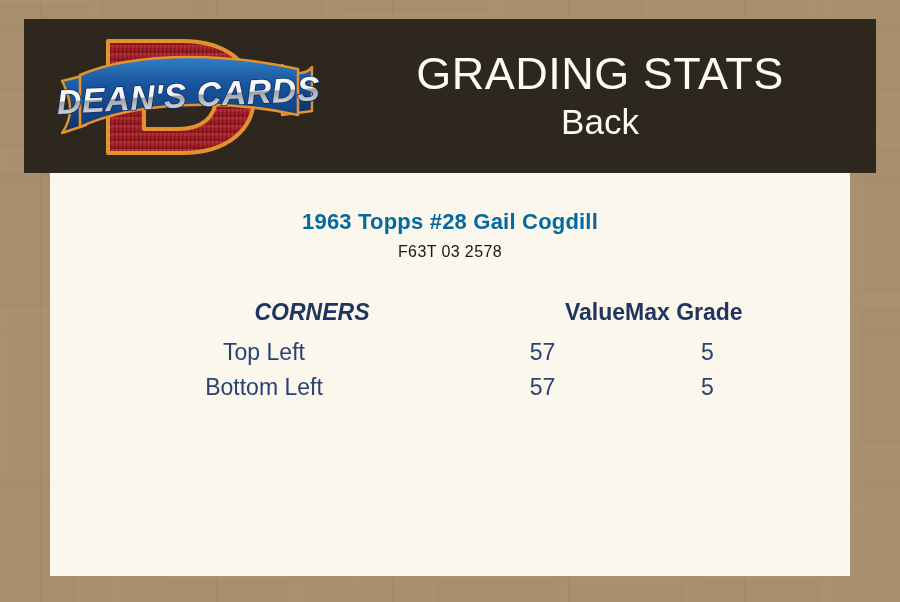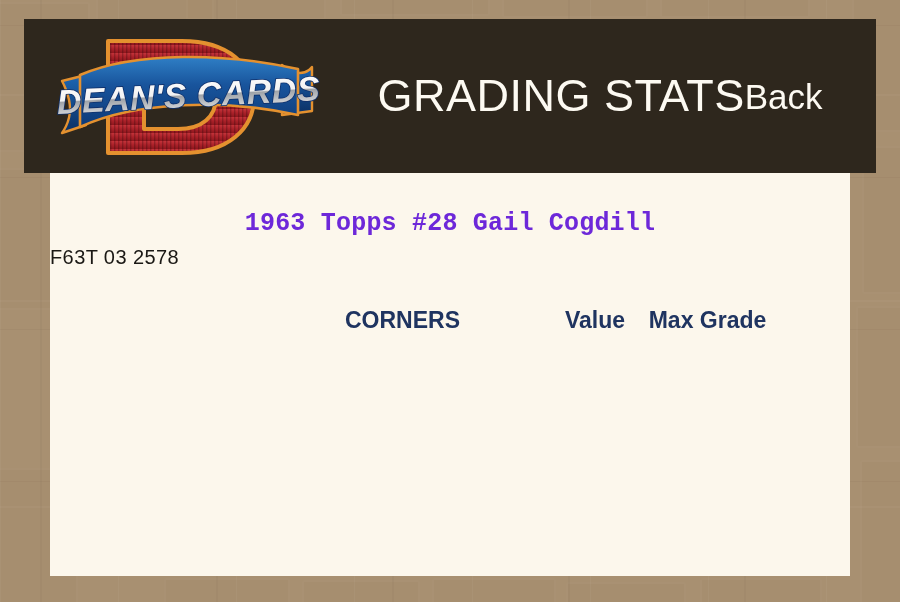--- a/index.html
+++ b/index.html
@@ -70,21 +70,21 @@
   .logo svg { display: block; width: 100%; height: 100%; }
 
   
   .header-titles {
     position: absolute;
     left: 300px;
     top: 0;
     width: 552px;
     height: 154px;
     display: flex;
-    flex-direction: row;
+    flex-direction: column;
     align-items: center;
     justify-content: center;
   }
   .title-main {
     color: #fdfaf2;
     font-size: 45px;
     font-weight: 400;
     letter-spacing: 0.5px;
     line-height: 1.08;
     white-space: nowrap;
@@ -104,50 +104,50 @@
     left: 50px;
     top: 173px;
     width: 800px;
     height: 403px;
     background: #fcf7ec;
   }
 
   .card-title {
     margin-top: 36px;
     text-align: center;
-    color: #6d28d9;
-    font-size: 25px;
+    color: #0369a1;
+    font-size: 22px;
     font-weight: bold;
     letter-spacing: 0.2px;
-    font-family: Liberation Mono, monospace;
   }
   .card-serial {
     margin-top: 8px;
+    text-align: center;
     color: #1a1814;
-    font-size: 20px;
+    font-size: 16px;
     font-weight: 400;
     letter-spacing: 0.4px;
   }
 
   
   .stats {
     margin: 38px auto 0 auto;
     width: 680px;
     border-collapse: collapse;
     color: #22376a;
   }
   .stats th {
     font-size: 23px;
     font-weight: bold;
     padding: 0 0 9px 0;
     color: #1f3460;
   }
-  .stats th.col-section { text-align: right;   padding-left: 54px; width: 350px; }
+  .stats th.col-section { text-align: center;   padding-left: 54px; width: 350px; font-style: italic; }
   .stats th.col-value   { text-align: right; width: 165px; }
-  .stats th.col-max     { text-align: center; width: 165px; }
+  .stats th.col-max     { text-align: left; width: 165px; }
 
   .stats td {
     font-size: 23px;
     font-weight: 400;
     padding: 4px 0;
     color: #2a4270;
   }
   .stats td.cell-label { text-align: center; padding-right: 42px; }
   .stats td.cell-value { text-align: center; }
   .stats td.cell-max   { text-align: center; }
@@ -236,15 +236,25 @@
 
   <table class="stats">
     <thead>
       <tr>
         <th class="col-section">CORNERS</th>
         <th class="col-value">Value</th>
         <th class="col-max">Max Grade</th>
       </tr>
     </thead>
     <tbody>
+      <tr>
+        <td class="cell-label">Top Left</td>
+        <td class="cell-value">57</td>
+        <td class="cell-max">5</td>
+      </tr>
+      <tr>
+        <td class="cell-label">Bottom Left</td>
+        <td class="cell-value">57</td>
+        <td class="cell-max">5</td>
+      </tr>
     </tbody>
   </table>
 </div>
 
 </body></html>

